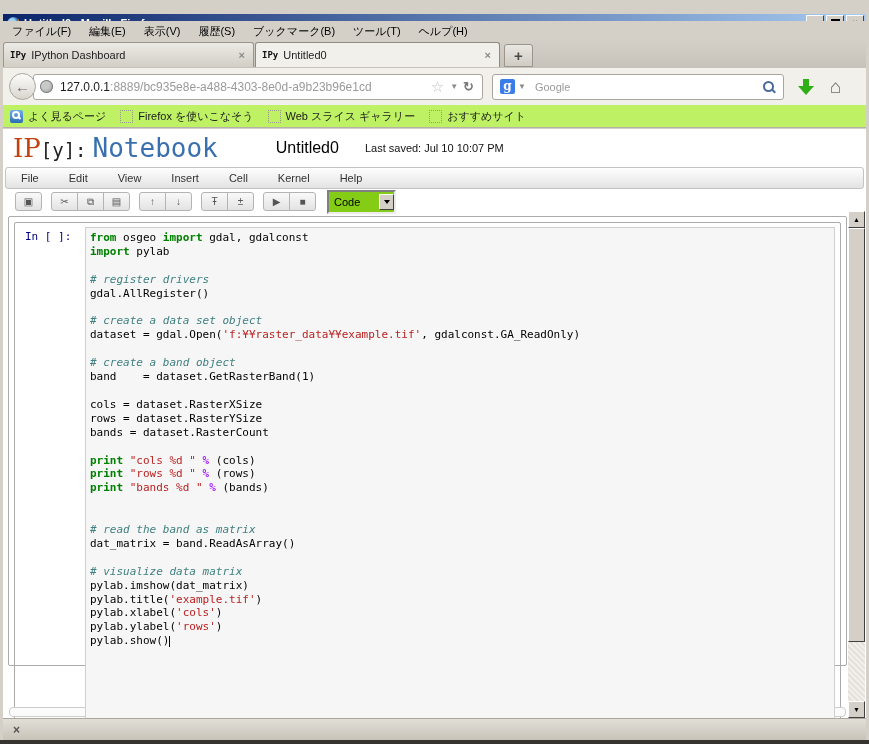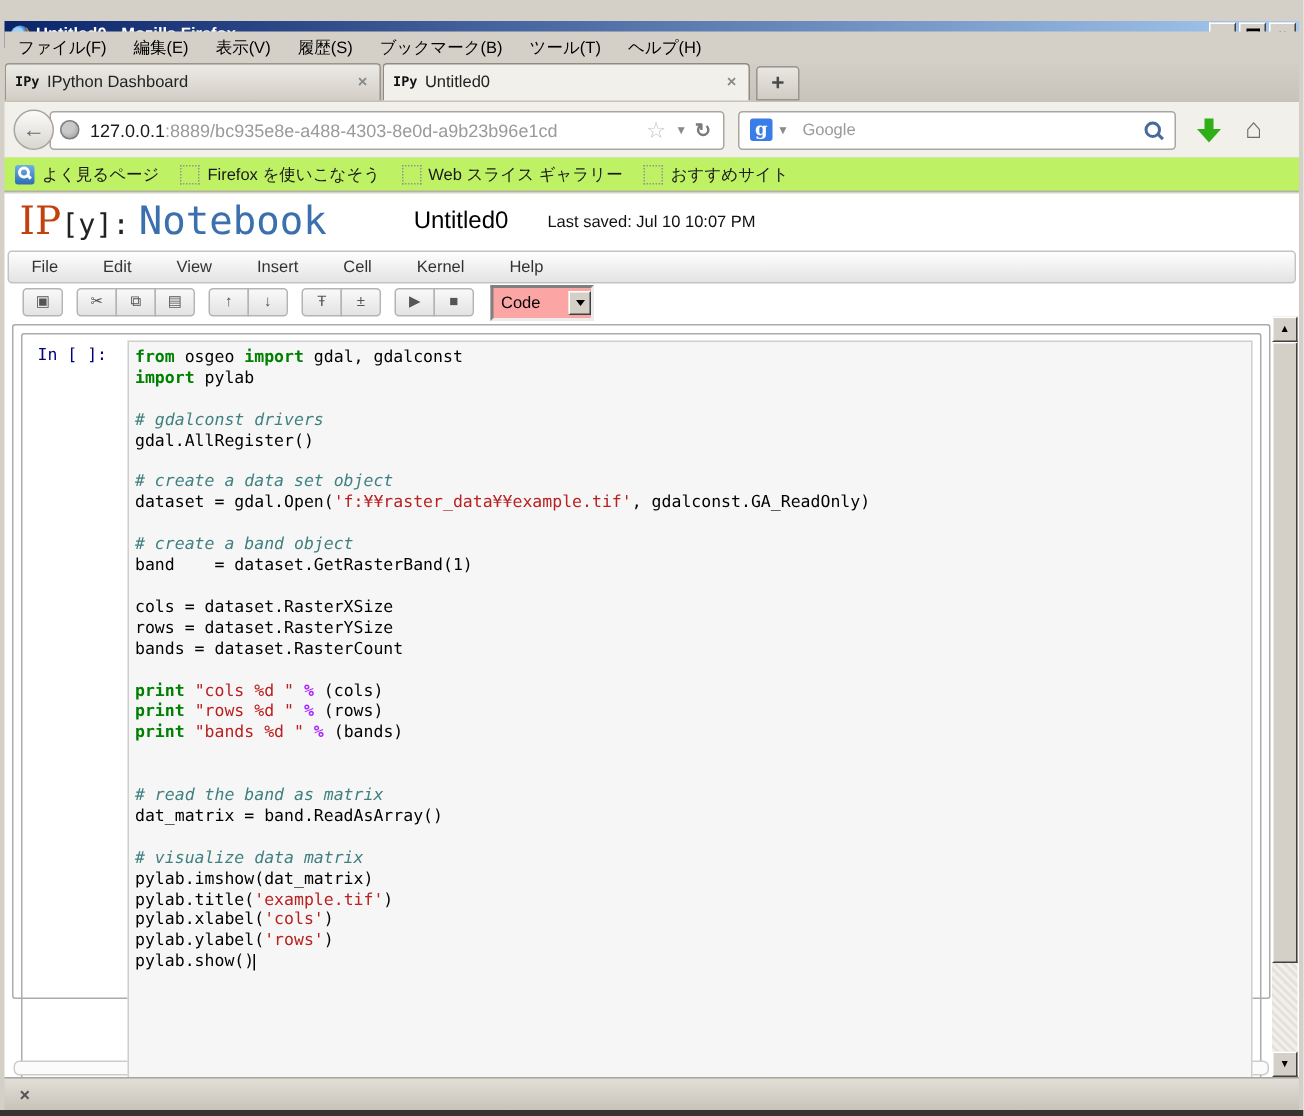--- a/index.html
+++ b/index.html
@@ -90,21 +90,21 @@
   .nb-menubar span{padding:0 15px;}
   .nb-toolbar{height:25px;display:flex;align-items:center;padding-left:12px;gap:9px;}
   .tb-group{display:flex;}
   .tb-btn{width:27px;height:19px;background:linear-gradient(#f9f9f9,#e3e3e3);
     border:1px solid #b4b4b4;display:flex;align-items:center;justify-content:center;
     color:#555;font-size:10px;line-height:1;box-sizing:border-box;}
   .tb-group .tb-btn + .tb-btn{margin-left:-1px;}
   .tb-group .tb-btn:first-child{border-radius:3px 0 0 3px;}
   .tb-group .tb-btn:last-child{border-radius:0 3px 3px 0;}
   .tb-group .tb-btn:only-child{border-radius:3px;}
-  .cell-select{display:flex;align-items:center;margin-left:2px;height:20px;background:#fca5a5;
+  .cell-select{display:flex;align-items:center;margin-left:2px;height:20px;background:#84cc16;
     border:2px solid;border-color:#808080 #ececec #ececec #808080;box-sizing:content-box;}
   .cell-select-text{font-size:11px;color:#000;padding:0 5px;width:40px;}
   .select-arrow-btn{width:15px;height:16px;background:#d4d0c8;border:1px solid;
     border-color:#fff #404040 #404040 #fff;display:flex;align-items:center;justify-content:center;box-sizing:border-box;}
   .select-arrow-btn i{width:0;height:0;border-left:3px solid transparent;border-right:3px solid transparent;
     border-top:4px solid #000;}
   .nb-main{margin:2px 19px 0 5px;height:450px;border:1px solid #ababab;border-radius:2px;box-sizing:border-box;}
   .cell{margin:5px;height:540px;border:1px solid #ababab;border-radius:2px;display:flex;box-sizing:border-box;}
   .prompt{width:58px;flex:none;padding:7px 0 0 10px;font-family:"DejaVu Sans Mono",monospace;
     font-size:11px;color:#000080;white-space:nowrap;}
@@ -287,21 +287,21 @@
   </div>
 
   <div class="nb-main">
     <div class="cell">
       <div class="prompt">In [ ]:</div>
       <div class="editor">
         <div>
             <div class="cline"><span class="kw">from</span><span class="pl"> osgeo </span><span class="kw">import</span><span class="pl"> gdal, gdalconst</span></div>
             <div class="cline"><span class="kw">import</span><span class="pl"> pylab</span></div>
             <div class="cline">&nbsp;</div>
-            <div class="cline"><span class="cm"># gdalconst drivers</span></div>
+            <div class="cline"><span class="cm"># register drivers</span></div>
             <div class="cline"><span class="pl">gdal.AllRegister()</span></div>
             <div class="cline">&nbsp;</div>
             <div class="cline"><span class="cm"># create a data set object</span></div>
             <div class="cline"><span class="pl">dataset = gdal.Open(</span><span class="st">'f:¥¥raster_data¥¥example.tif'</span><span class="pl">, gdalconst.GA_ReadOnly)</span></div>
             <div class="cline">&nbsp;</div>
             <div class="cline"><span class="cm"># create a band object</span></div>
             <div class="cline"><span class="pl">band    = dataset.GetRasterBand(1)</span></div>
             <div class="cline">&nbsp;</div>
             <div class="cline"><span class="pl">cols = dataset.RasterXSize</span></div>
             <div class="cline"><span class="pl">rows = dataset.RasterYSize</span></div>

